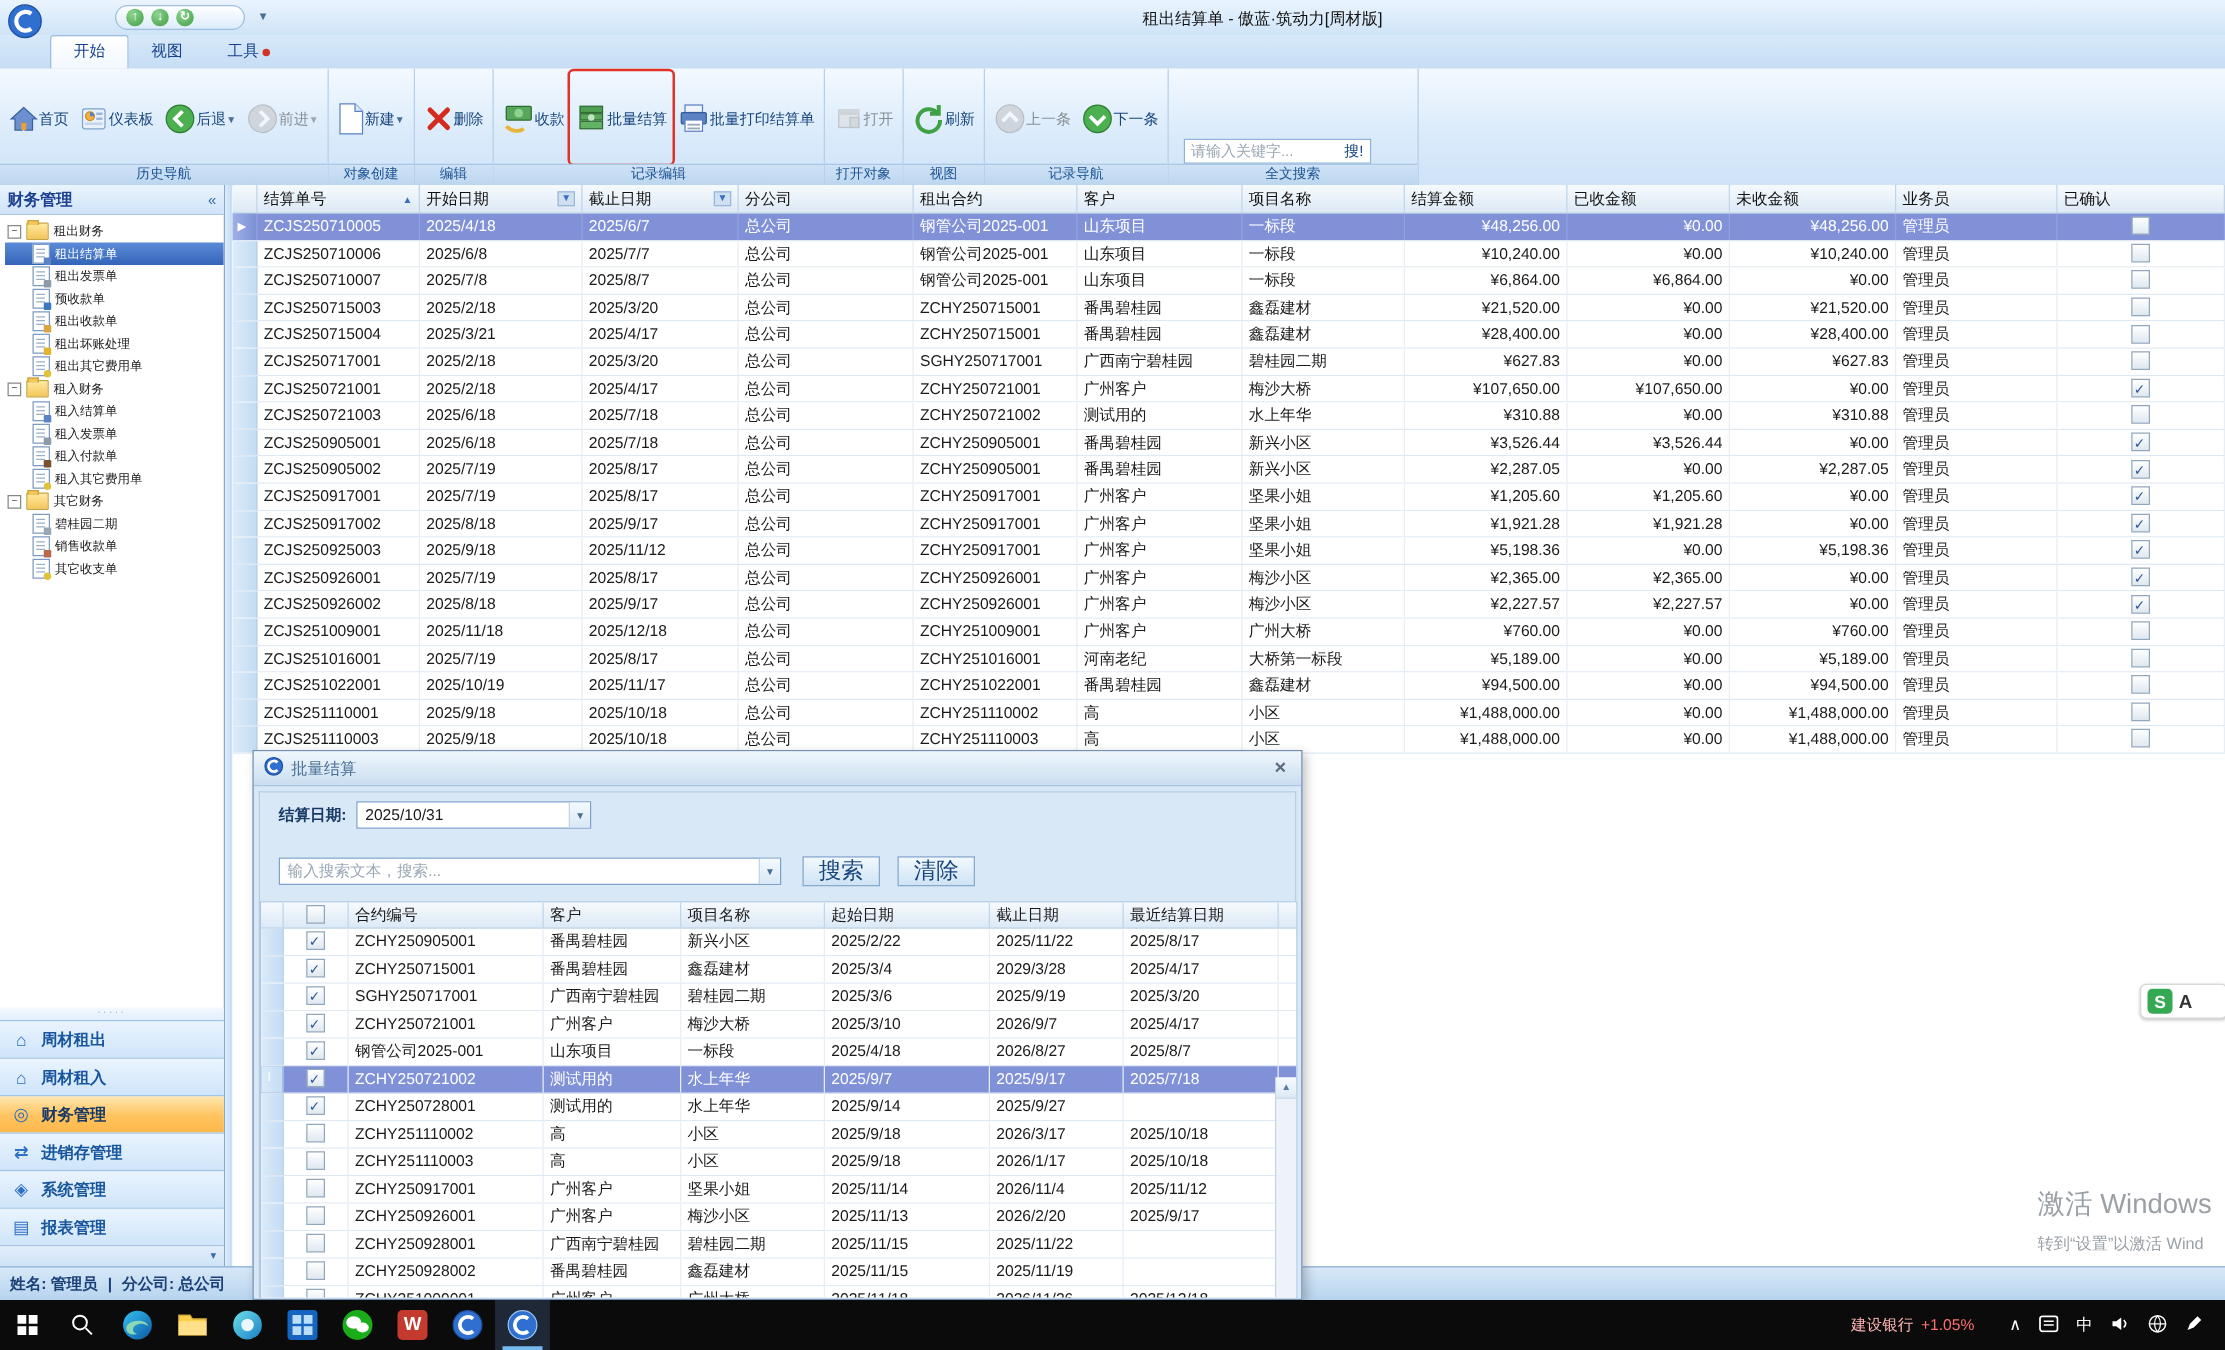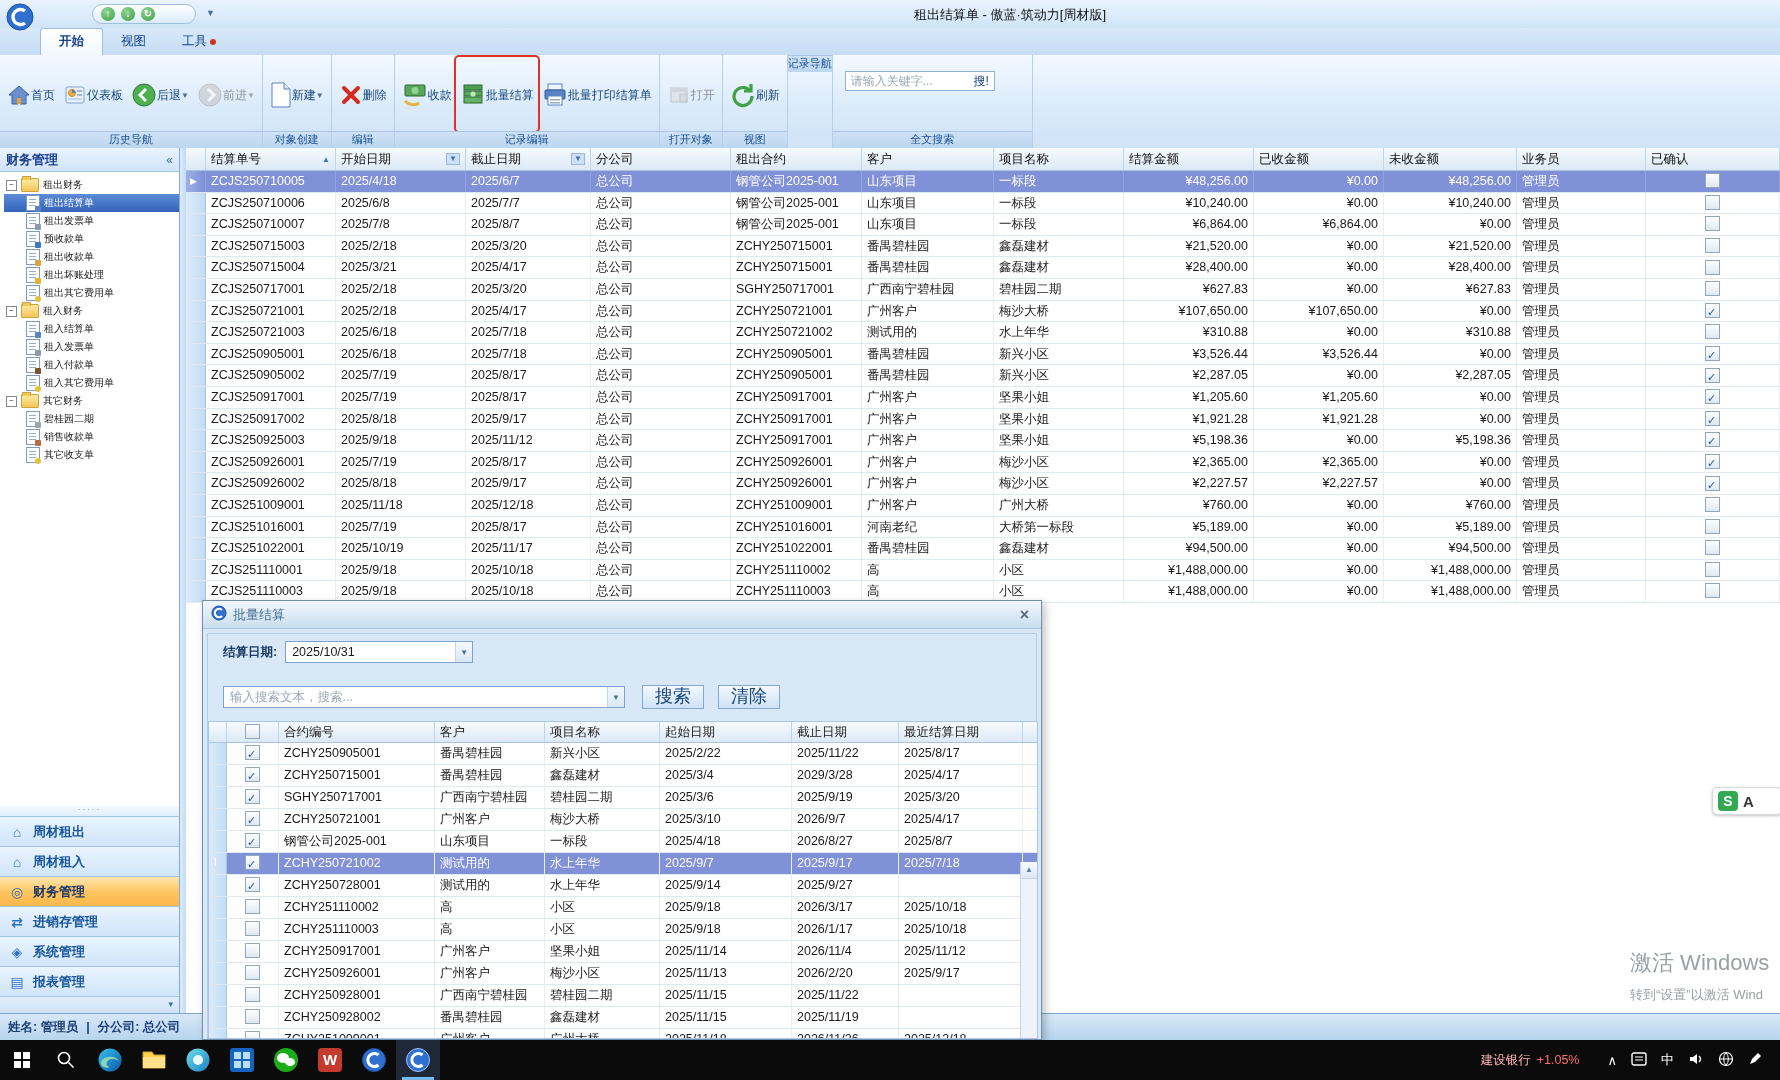--- a/index.html
+++ b/index.html
@@ -14,36 +14,36 @@
     background:linear-gradient(#ffffff,#dcecfb);display:flex;align-items:center;gap:6px;padding:0 8px;box-sizing:border-box}
   .qbtn{width:14px;height:14px;border-radius:50%;background:radial-gradient(circle at 35% 30%,#8ed48f,#3f9d45);
     color:#fff;font-size:10px;line-height:14px;text-align:center;font-weight:bold}
   .qdrop{position:absolute;left:206px;top:8px;font-size:9px;color:#4a6f94}
   .wtitle{position:absolute;left:240px;right:0;top:6px;text-align:center;font-size:13px;color:#111}
   
   .rtabs{position:absolute;left:0;top:28px;width:1780px;height:27px;
     background:linear-gradient(#d8e9fa,#c6ddf4);display:flex;align-items:flex-end;padding-left:40px;box-sizing:border-box}
   .rtab{padding:4px 18px 5px;font-size:12.5px;color:#15428b;position:relative}
   .rtab.active{background:linear-gradient(#ffffff,#f2f8fe);border:1px solid #9ebfdf;border-bottom:none;
-    border-radius:3px 3px 0 0;font-weight:bold}
+    border-radius:3px 3px 0 0;font-weight:normal}
   .rtab .dot{display:inline-block;width:6px;height:6px;border-radius:50%;background:#d33327;margin-left:3px;vertical-align:middle}
   
   .ribbon{position:absolute;left:0;top:55px;width:1780px;height:93px;
     background:linear-gradient(#f3f9ff,#d9eafb 60%,#cfe3f7);border-bottom:1px solid #9ebfdf;display:flex}
   .rgroup{display:flex;flex-direction:column;border-right:1px solid #b7cfe8;height:93px;box-sizing:border-box}
   .rbtns{flex:1;display:flex;align-items:stretch;padding:2px 3px 0}
   .rbtn{min-width:44px;padding:1px 4px 0;display:flex;align-items:center;justify-content:flex-start;cursor:pointer}
   .ric{height:30px;display:flex;align-items:center;justify-content:center}
   .rlab{font-size:12px;color:#17457e;white-space:nowrap;margin-top:1px}
   .dd{font-size:8px;color:#4a6f94;margin-top:1px}
   .rbtn.dis{filter:grayscale(1);opacity:.55}
   .rbtn.hl{outline:2px solid #e03226;border-radius:3px}
   .rglabel{height:16px;background:linear-gradient(#cfe2f6,#bcd6ef);border-top:1px solid #aac6e4;
     font-size:11px;color:#1b5293;text-align:center;line-height:15px}
-  .rsearch{display:flex;align-items:flex-start;padding:16px 12px}
+  .rsearch{display:flex;align-items:flex-end;padding:0 12px}
   .rsinput{width:150px;height:20px;border:1px solid #8eb3d8;background:#fff;display:flex;align-items:center;
     padding:0 5px;box-sizing:border-box}
   .rsinput .ph{color:#9aa7b5;flex:1;font-size:12px}
   .rsinput .go{color:#17457e;font-size:12px}
   
   .sidebar{position:absolute;left:0;top:148px;width:180px;height:865px;background:#fff;border-right:1px solid #89abc9;box-sizing:border-box}
   .sidehead{height:24px;background:linear-gradient(#eaf4fe,#cfe4f8);border-bottom:1px solid #aac6e4;
     display:flex;align-items:center;padding:0 6px;box-sizing:border-box}
   .sidehead .t{font-weight:bold;color:#1b3f91;font-size:13px;flex:1}
   .sidehead .col{color:#3a6ea5;font-size:12px}
@@ -341,20 +341,40 @@
               <path d="M21 2v7h-7" fill="none" stroke="#3fa044" stroke-width="3.2"></path>
             </svg>
           </span>
         <span class="rlab">刷新</span>
       </div>
     </div>
     <div class="rglabel">视图</div>
   </div>
 
   <div class="rgroup">
+    <div class="rbtns">
+      <div class="rbtn dis">
+        <span class="ric">
+            <svg width="26" height="26">
+              <circle cx="13" cy="13" r="11" fill="#b9c4ce" stroke="#8f9aa5"></circle>
+              <path d="M7 15l6-6 6 6" stroke="#fff" stroke-width="3" fill="none"></path>
+            </svg>
+          </span>
+        <span class="rlab">上一条</span>
+      </div>
+      <div class="rbtn">
+        <span class="ric">
+            <svg width="26" height="26">
+              <circle cx="13" cy="13" r="11" fill="#4caf50" stroke="#2e7d32"></circle>
+              <path d="M7 11l6 6 6-6" stroke="#fff" stroke-width="3" fill="none"></path>
+            </svg>
+          </span>
+        <span class="rlab">下一条</span>
+      </div>
+    </div>
     <div class="rglabel">记录导航</div>
   </div>
 
   <div class="rgroup" style="min-width:200px">
     <div class="rbtns rsearch">
       <span class="rsinput">
         <span class="ph">请输入关键字...</span>
         <span class="go">搜!</span>
       </span>
     </div>

